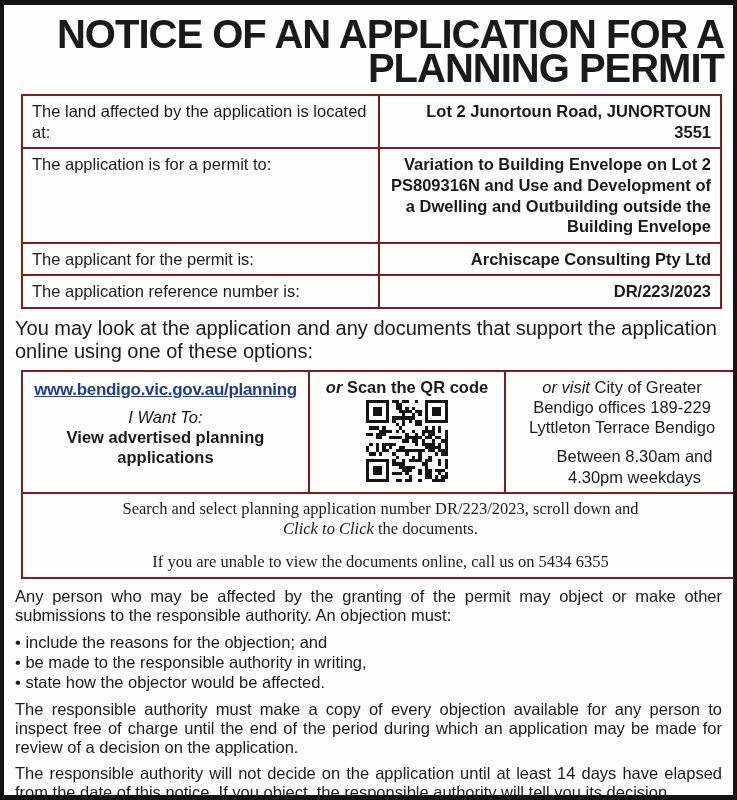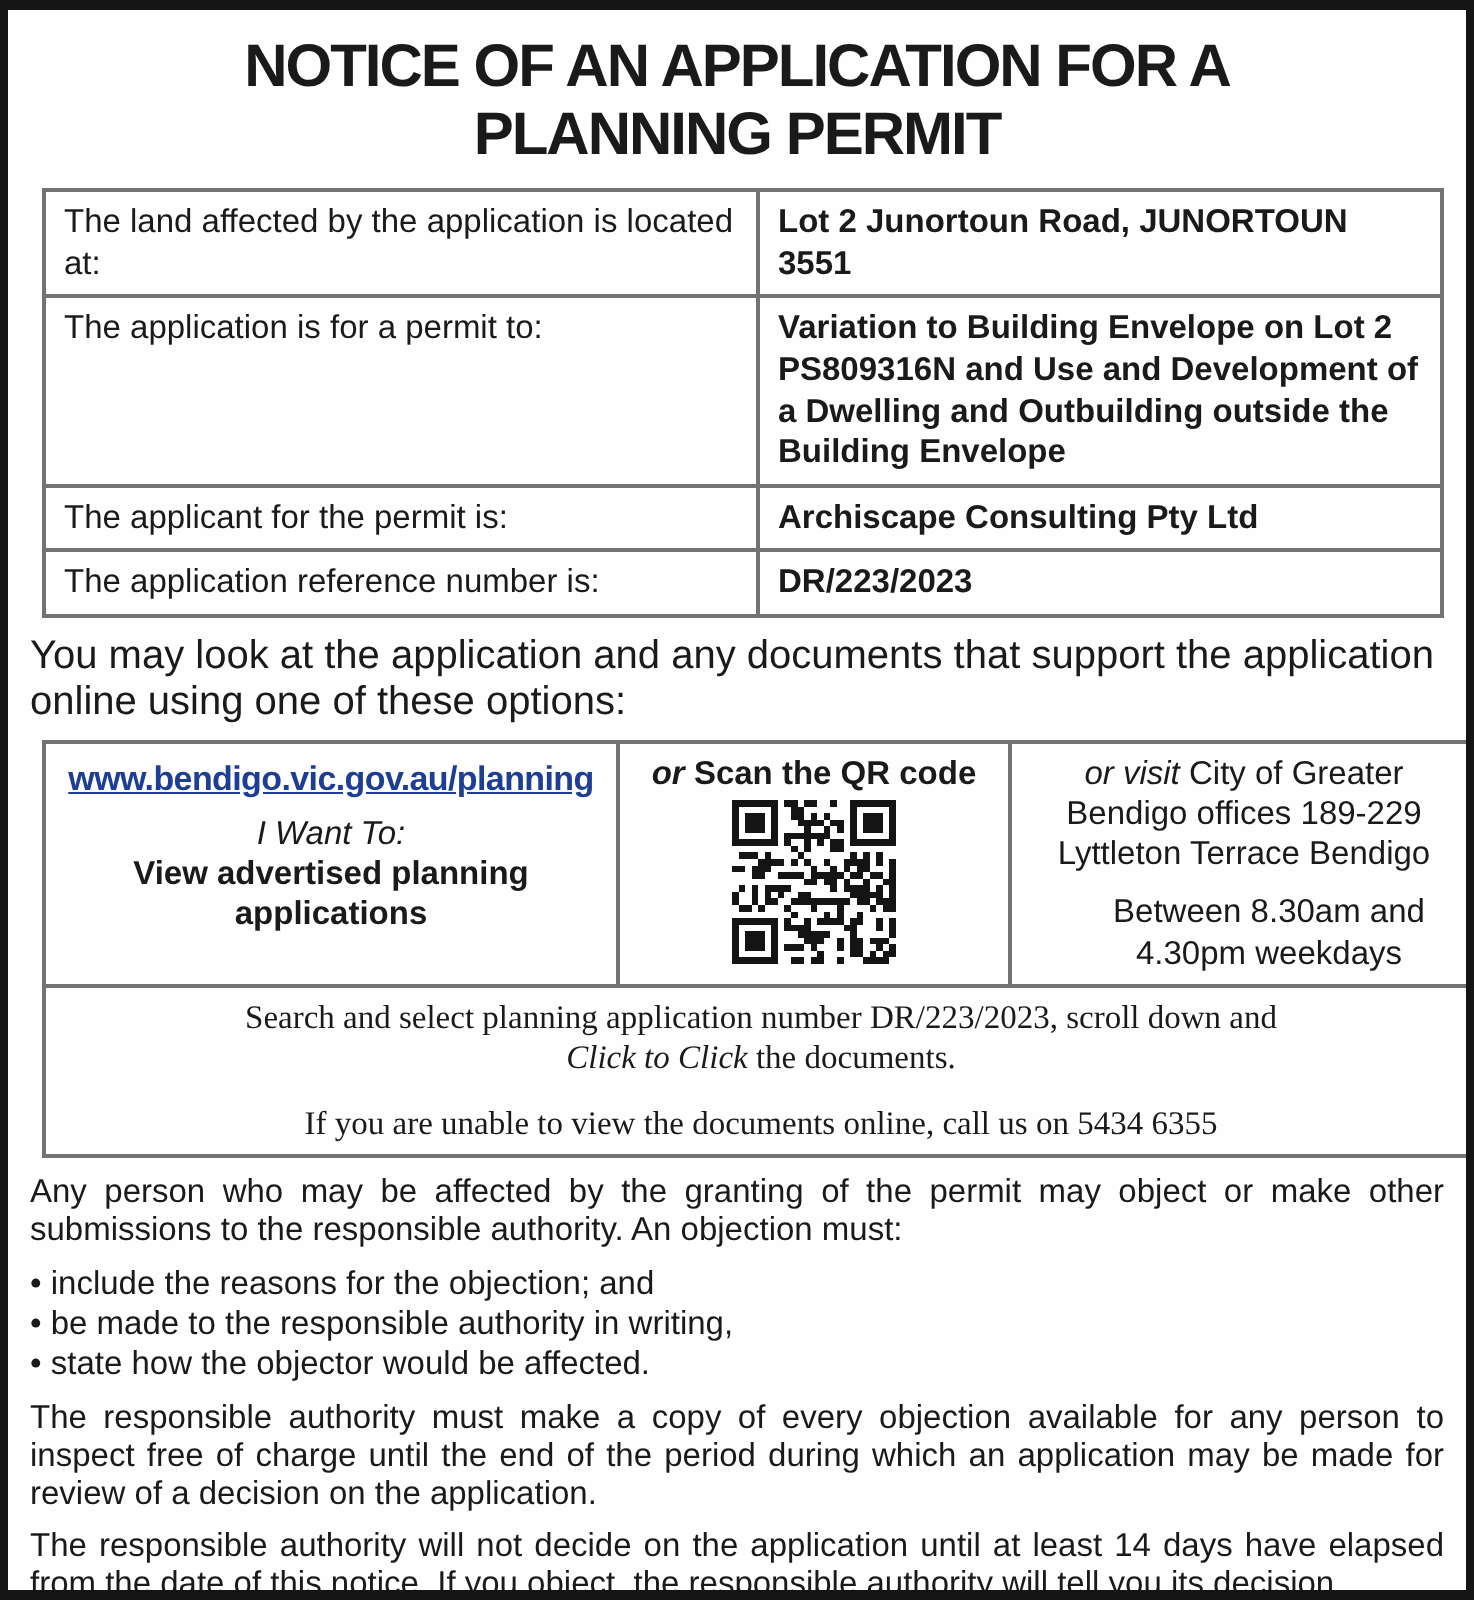--- a/index.html
+++ b/index.html
@@ -3,25 +3,25 @@
 <meta charset="utf-8">
 <style>
   * { box-sizing: border-box; margin: 0; padding: 0; }
   html, body { background: #e9e9e9; }
   body { width: 737px; height: 800px; font-family: "Liberation Sans", sans-serif; color: #1a1a1a; }
   .page {
     width: 737px; height: 800px; background: #fefefe;
     border: 4px solid #141414; border-top-width: 5px; border-bottom-width: 5px;
     padding: 6px 9px 4px 9px; overflow: hidden; position: relative;
   }
-  .title { text-align: center; font-weight: bold; font-size: 30px; line-height: 34px; letter-spacing: -1px; margin: 6px 0 9px 0; }
+  .title { text-align: right; font-weight: bold; font-size: 40px; line-height: 34px; letter-spacing: -1px; margin: 6px 0 9px 0; }
   table.details, table.options { border-collapse: collapse; width: 701px; margin-left: 8px; table-layout: fixed; }
-  table.details td, table.options td { border: 2px solid #737373; vertical-align: top; }
+  table.details td, table.options td { border: 2px solid #7f1d1d; vertical-align: top; }
   table.details td { padding: 5px 9px; font-size: 16.5px; line-height: 1.25; }
-  table.details td.val { font-weight: bold; }
+  table.details td.val { font-weight: bold; text-align: right; }
   .col-label { width: 357px; }
   p.intro { font-size: 20px; line-height: 1.15; margin: 8px 2px 7px 2px; }
   table.options td { padding: 5px 6px; text-align: center; font-size: 16.5px; line-height: 1.22; }
   .opt-online { width: 287px; }
   .opt-qr { width: 196px; border-radius: 12px; }
   .opt-visit { width: 234px; }
   .weblink { display: inline-block; font-weight: bold; font-size: 17px; color: #1d3e94; text-decoration: underline; margin-top: 3px; letter-spacing: -0.3px; }
   .iwant { font-style: italic; margin-top: 6px; }
   .action { font-weight: bold; }
   .qr-head { font-weight: bold; }

